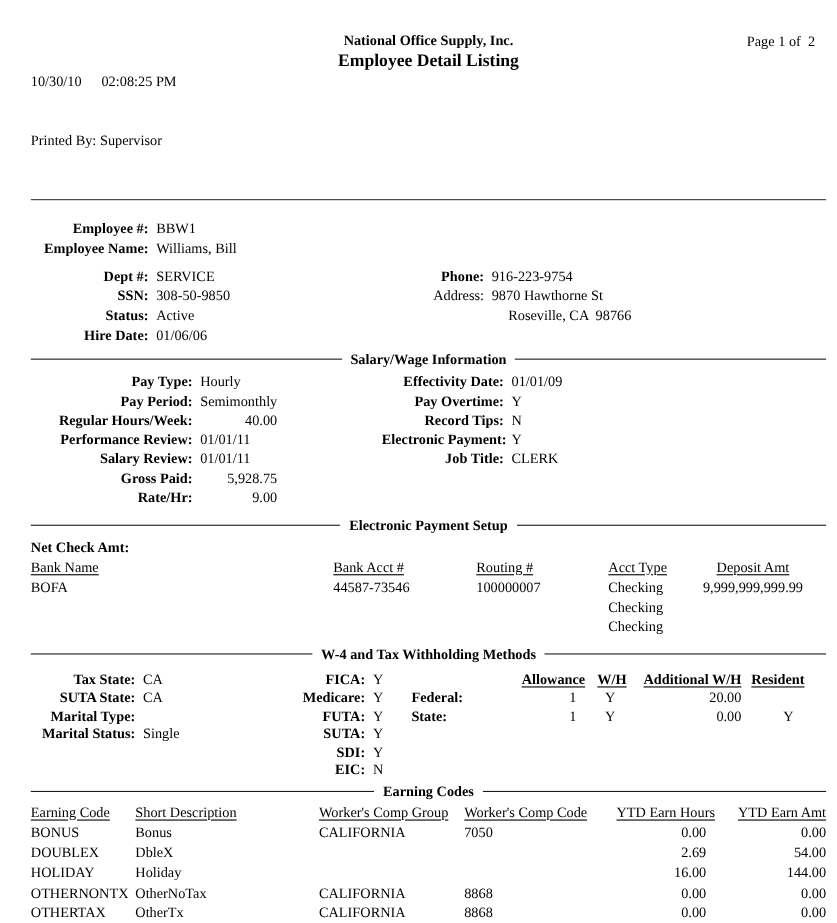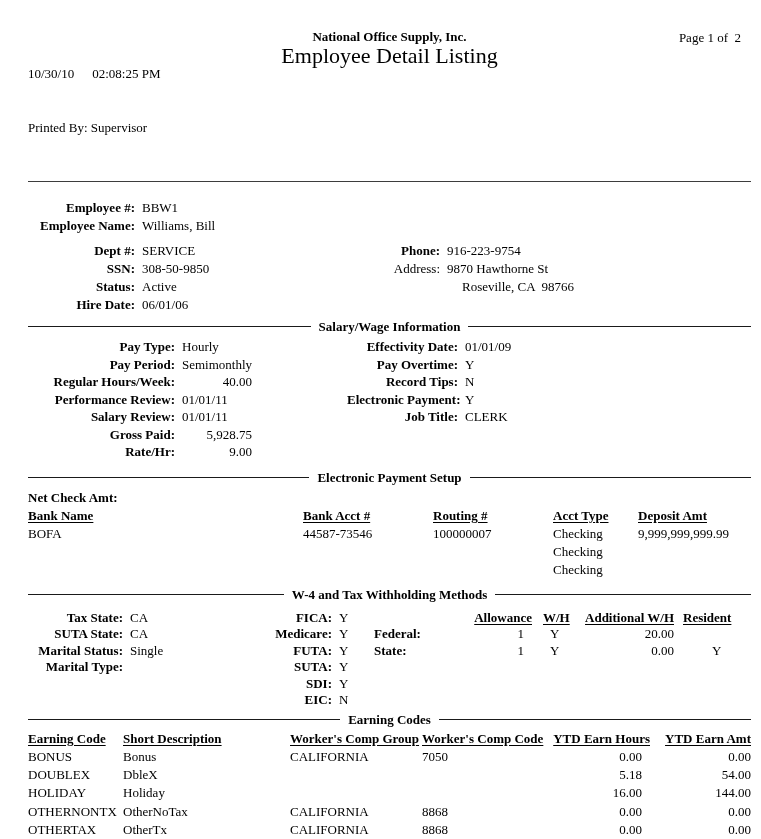--- a/index.html
+++ b/index.html
@@ -12,21 +12,21 @@
     font-size:13px;
     overflow:hidden;
     padding:29px 10px 0 28px;
   }
   
   .hdr { display:flex; }
   .hdr-left  { width:170px; line-height:18px; white-space:pre; }
   .hdr-time  { margin-left:18px; }
   .hdr-center{ flex:1; text-align:center; }
   .company   { font-weight:bold; line-height:16px; }
-  .rpt-title { font-weight:normal; font-size:22px; line-height:22px; }
+  .rpt-title { font-weight:bold; font-size:16px; line-height:22px; }
   .hdr-right { width:170px; text-align:right; line-height:18px; padding-right:10px; white-space:pre; }
   .toprule   { border:none; border-top:1.5px solid #3d3d3d; margin-top:8px; }
 
   
   .kv  { display:flex; line-height:18px; }
   .kv .lbl { font-weight:bold; text-align:right; white-space:pre; flex-shrink:0; }
   .kv .val { padding-left:7px; white-space:pre; }
   .kv .lbl.plain { font-weight:normal; }
 
   
@@ -52,22 +52,22 @@
   .sal-l .lbl { width:147px; }
   .sal-r { flex:1; }
   .sal-r .lbl { width:111px; }
   .val.num { width:77px; text-align:right; }
 
   
   .sect-eps { margin-top:9px; }
   .netcheck { margin-top:4px; line-height:18px; font-weight:bold; white-space:pre; }
   .brow { display:grid; grid-template-columns:275px 130px 120px 85px 1fr; line-height:18px; }
   .brow .c { white-space:pre; }
-  .brow .c5 { text-align:left; padding-right:20px; }
-  .thead .c span { font-weight:bold; text-decoration:underline; text-underline-offset:2px; }
+  .brow .c5 { text-align:center; padding-right:20px; }
+  .thead .c span { font-weight:normal; text-decoration:underline; text-underline-offset:2px; }
 
   
   .sect-w4 { margin-top:8px; }
   .w4-cols { display:flex; margin-top:8px; }
   .w4a { width:220px; } .w4a .lbl { width:95px; }
   .w4b { width:126px; } .w4b .lbl { width:84px; }
   .w4a .kv, .w4b .kv { line-height:16.5px; }
   .w4c { flex:1; }
   .w4row { display:grid; grid-template-columns:86px 72px 37px 105px 58px; line-height:16.5px; }
   .w4row .c { white-space:pre; }
@@ -127,21 +127,21 @@
       <div class="kv">
         <span class="lbl">SSN:</span>
         <span class="val">308-50-9850</span>
       </div>
       <div class="kv">
         <span class="lbl">Status:</span>
         <span class="val">Active</span>
       </div>
       <div class="kv">
         <span class="lbl">Hire Date:</span>
-        <span class="val">06/01/06</span>
+        <span class="val">01/06/06</span>
       </div>
     </div>
     <div class="emp-r">
       <div class="kv">
         <span class="lbl">Phone:</span>
         <span class="val">916-223-9754</span>
       </div>
       <div class="kv">
         <span class="lbl plain">Address:</span>
         <span class="val">9870 Hawthorne St</span>
@@ -260,26 +260,26 @@
     <div class="w4a">
       <div class="kv">
         <span class="lbl">Tax State:</span>
         <span class="val">CA</span>
       </div>
       <div class="kv">
         <span class="lbl">SUTA State:</span>
         <span class="val">CA</span>
       </div>
       <div class="kv">
+        <span class="lbl">Marital Type:</span>
+        <span class="val"></span>
+      </div>
+      <div class="kv">
         <span class="lbl">Marital Status:</span>
         <span class="val">Single</span>
-      </div>
-      <div class="kv">
-        <span class="lbl">Marital Type:</span>
-        <span class="val"></span>
       </div>
     </div>
     <div class="w4b">
       <div class="kv">
         <span class="lbl">FICA:</span>
         <span class="val">Y</span>
       </div>
       <div class="kv">
         <span class="lbl">Medicare:</span>
         <span class="val">Y</span>
@@ -346,21 +346,21 @@
       <span class="c c3">CALIFORNIA</span>
       <span class="c c4">7050</span>
       <span class="c c5 v">0.00</span>
       <span class="c c6">0.00</span>
     </div>
     <div class="erow">
       <span class="c c1">DOUBLEX</span>
       <span class="c c2">DbleX</span>
       <span class="c c3"></span>
       <span class="c c4"></span>
-      <span class="c c5 v">5.18</span>
+      <span class="c c5 v">2.69</span>
       <span class="c c6">54.00</span>
     </div>
     <div class="erow">
       <span class="c c1">HOLIDAY</span>
       <span class="c c2">Holiday</span>
       <span class="c c3"></span>
       <span class="c c4"></span>
       <span class="c c5 v">16.00</span>
       <span class="c c6">144.00</span>
     </div>

